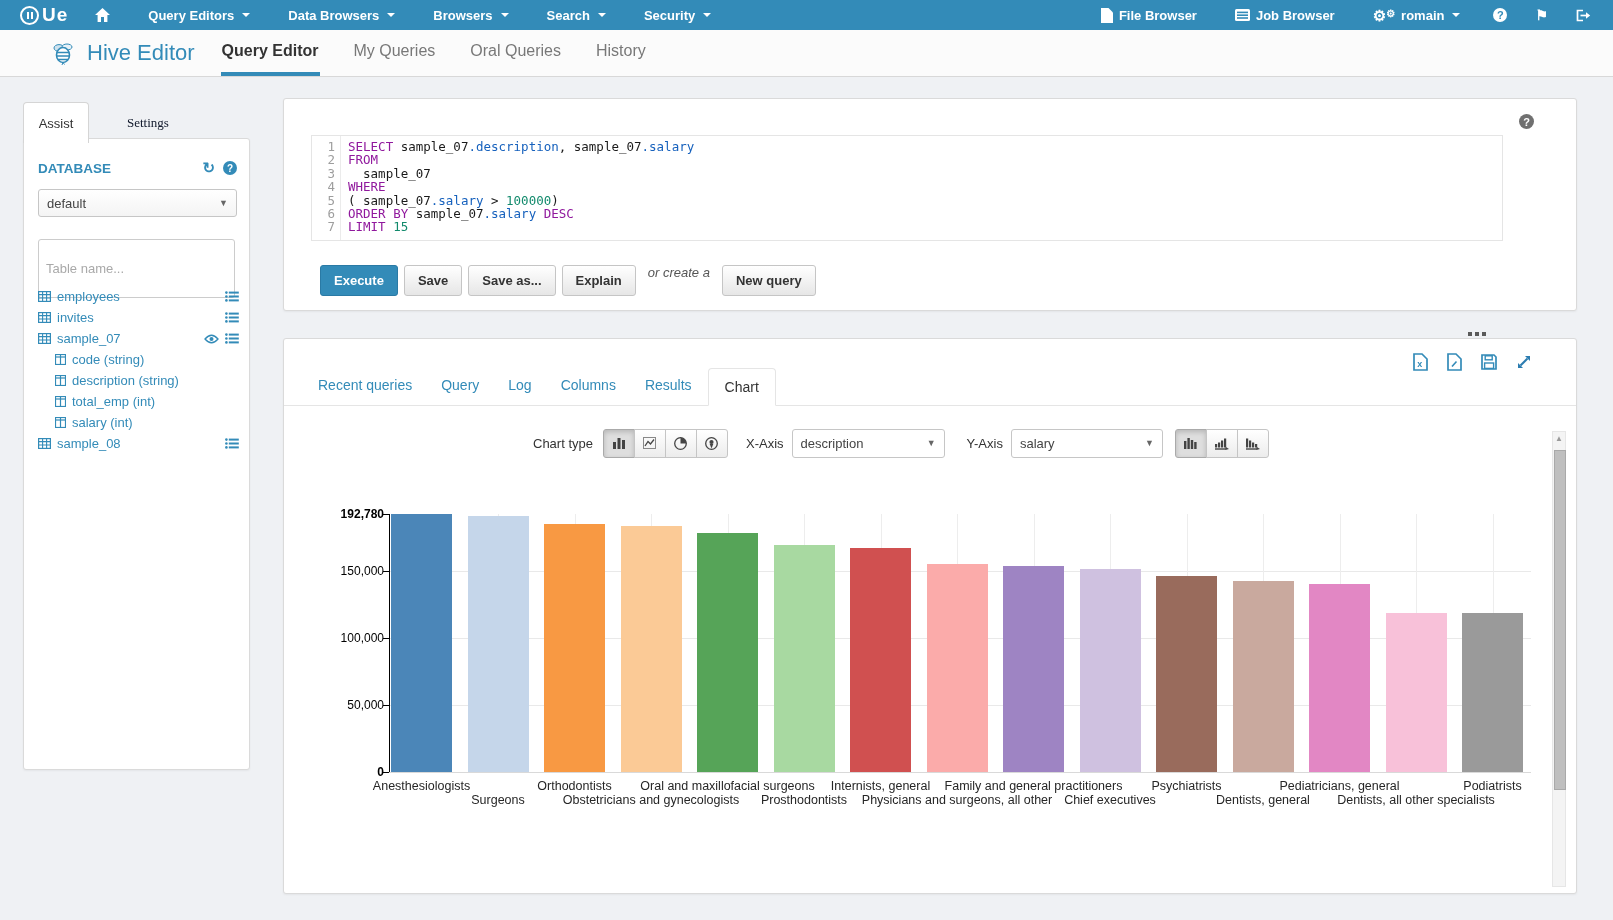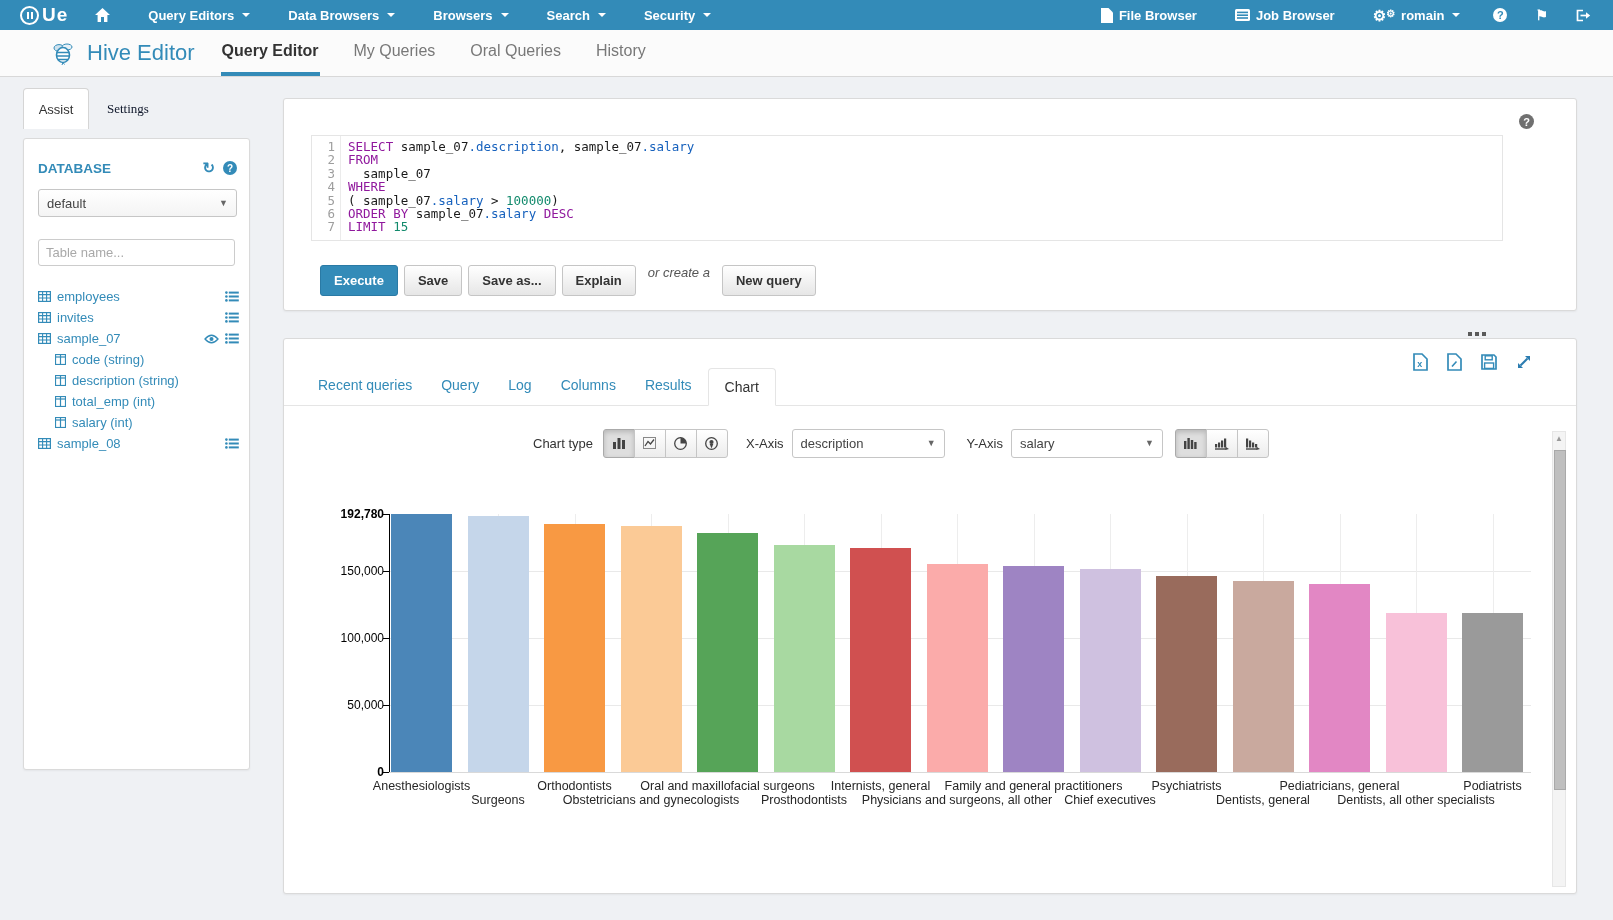--- a/index.html
+++ b/index.html
@@ -33,38 +33,38 @@
   .subnav-tabs{display:flex;margin-left:26px;height:100%;}
   .subnav-tab{display:flex;align-items:center;margin-right:33px;font-size:16px;color:#787878;
               border-bottom:4px solid transparent;box-sizing:border-box;cursor:pointer;padding:17px 1px;}
   .subnav-tab.active{color:#333;font-weight:bold;border-bottom-color:#338bb8;}
 
   
   .card{position:absolute;background:#fff;border:1px solid #dadada;border-radius:3px;
         box-shadow:0 1px 2px rgba(0,0,0,.05);box-sizing:border-box;}
 
   
-  #sidebar-tabs{position:absolute;left:23px;top:88px;height:41px;display:flex;z-index:3;}
+  #sidebar-tabs{position:absolute;left:23px;top:102px;height:41px;display:flex;z-index:3;gap:20px;}
   .side-tab{display:flex;align-items:center;justify-content:center;font-size:13px;cursor:pointer;}
   .side-tab.active{width:64px;background:#fff;border:1px solid #d5d5d5;border-bottom:none;
                    border-radius:4px 4px 0 0;color:#333;}
   .side-tab.plain{color:#0f172a;padding:0 18px;font-family:Liberation Serif, serif;}
   #sidebar{left:23px;top:138px;width:227px;height:632px;}
   .db-row{position:absolute;left:14px;right:12px;top:20px;display:flex;align-items:center;}
   .db-label{color:#338bb8;font-weight:bold;font-size:13.5px;flex:1;}
   .refresh-glyph{color:#338bb8;font-size:15px;font-weight:bold;margin-right:8px;cursor:pointer;}
   .blue-help{display:inline-flex;width:14px;height:14px;border-radius:50%;background:#338bb8;
              color:#fff;font-size:10px;font-weight:bold;align-items:center;justify-content:center;cursor:pointer;}
   .fake-select{position:absolute;height:26px;border:1px solid #c6c6c6;border-radius:3px;
                background:linear-gradient(#fff,#f4f4f4);display:flex;align-items:center;
                justify-content:space-between;padding:0 8px;font-size:13px;color:#444;cursor:pointer;}
   #db-select{left:14px;right:12px;top:50px;}
   .sel-caret{color:#666;font-size:9px;}
   #table-filter{position:absolute;left:14px;right:14px;top:100px;height:25px;border:1px solid #ccc;
-                border-radius:3px;font-size:13px;color:#444;padding:0 7px;font-family:"Liberation Sans",sans-serif;}
+                border-radius:3px;font-size:13px;color:#444;padding:16px 7px;font-family:"Liberation Sans",sans-serif;}
   #table-filter::placeholder{color:#a9a9a9;}
   #table-list{position:absolute;left:14px;right:10px;top:147px;font-size:13px;}
   .tbl-row{display:flex;align-items:center;height:21px;color:#338bb8;cursor:pointer;}
   .tbl-row .nm{margin-left:6px;flex:1;white-space:nowrap;overflow:hidden;}
   .tbl-row .ricons{display:flex;align-items:center;gap:6px;}
   .col-row{display:flex;align-items:center;height:21px;color:#338bb8;padding-left:17px;cursor:pointer;}
   .col-row .nm{margin-left:6px;}
   .icon{display:inline-flex;align-items:center;justify-content:center;line-height:0;}
 
   

